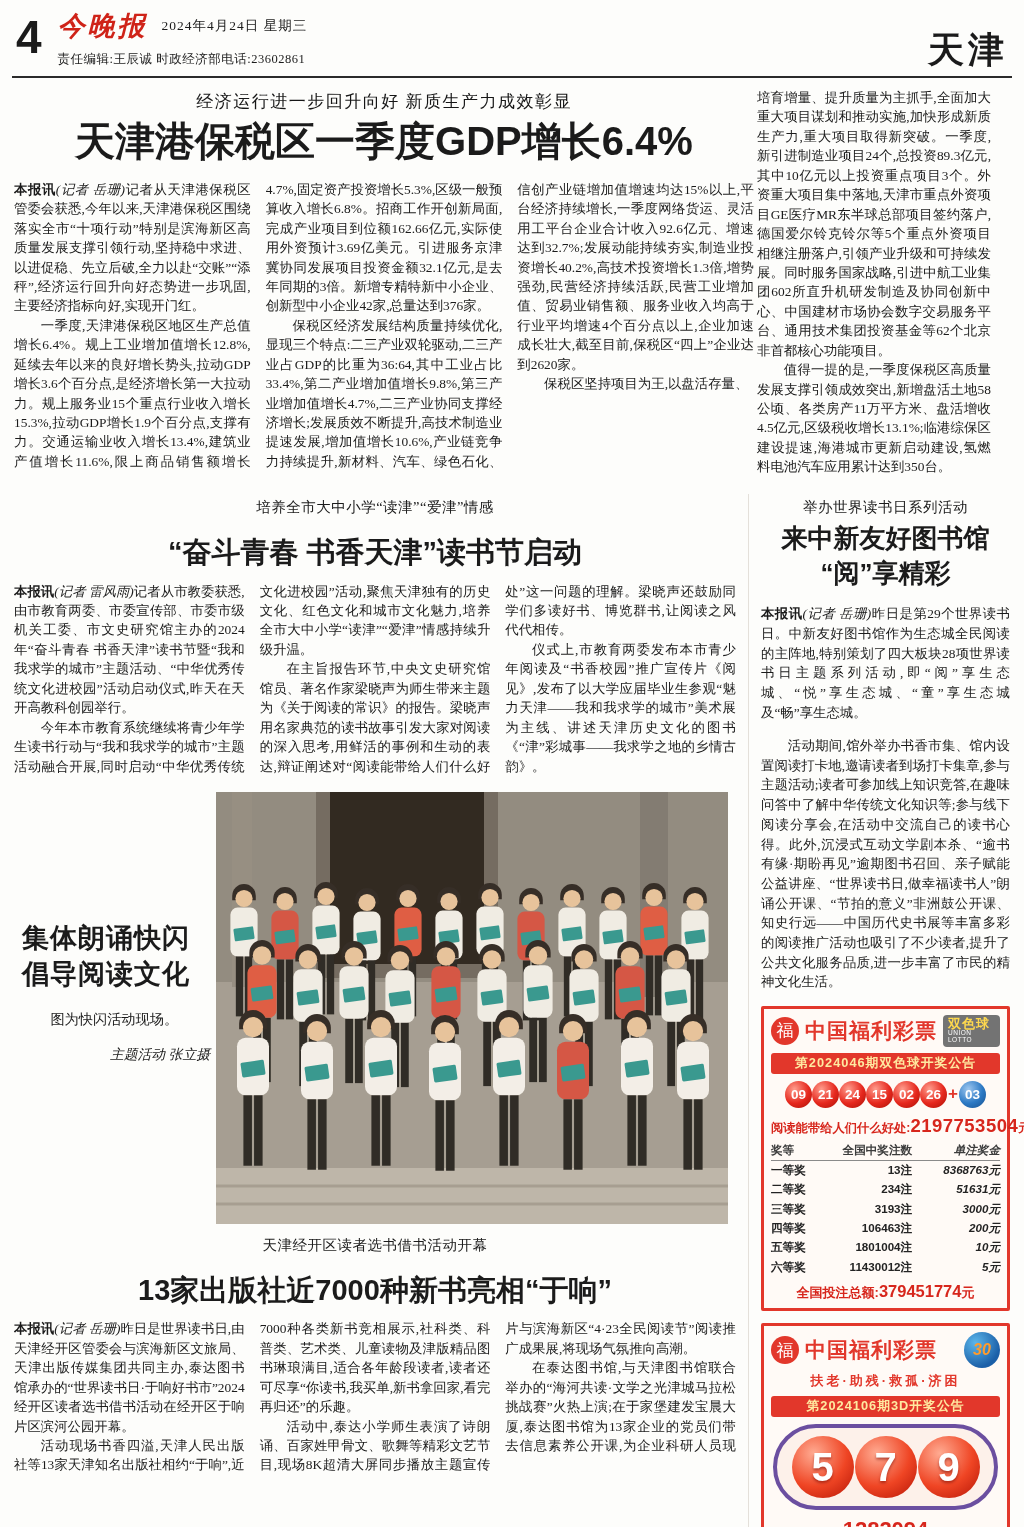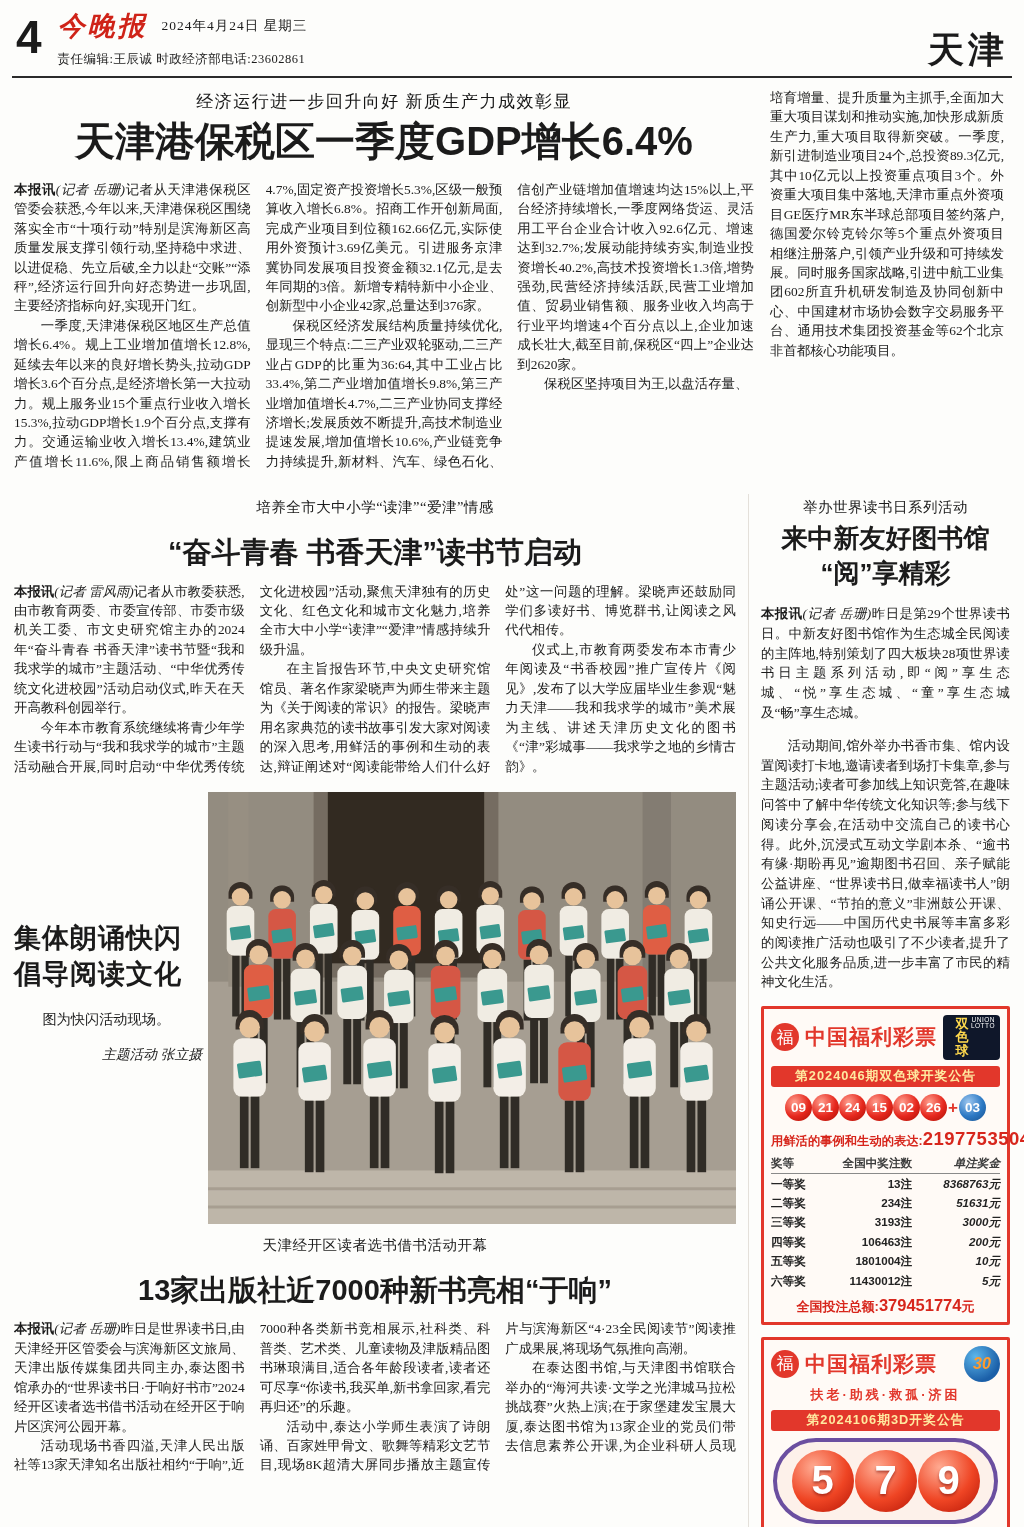--- a/index.html
+++ b/index.html
@@ -32,53 +32,53 @@
   .headline-md { font:800 26px/1.35 "Liberation Sans","DejaVu Sans",sans-serif;
                  text-align:center; margin:4px 0 10px; }
   .body { font-size:13.4px; line-height:1.45; text-align:justify; }
   .body p { margin:0; }
   .ind { text-indent:2em; }
   .cols3 { column-count:3; column-gap:15px; column-fill:auto; }
   .lead { font-weight:700; }
   .kai { font-style:italic; }
 
   
-  .article1 { display:flex; gap:16px; padding:4px 2px 10px; }
+  .article1 { display:flex; gap:3px; padding:4px 2px 10px; }
   .a1-left { width:740px; }
   .a1-body { height:298px; overflow:hidden; }
   .a1-right { width:234px; padding-top:6px; }
 
   
   .main-grid { display:flex; padding:6px 2px 0; }
   .main-left { width:728px; }
   .main-right { width:262px; margin-left:12px; padding-left:12px; border-left:1px solid #e4e0da; }
 
   .body2 { height:202px; overflow:hidden; }
   .body4 { height:160px; overflow:hidden; }
 
-  .photo-row { display:flex; gap:2px; margin:8px 0 12px; }
+  .photo-row { display:flex; gap:2px; margin:8px 8px 12px; }
   .flash-box { width:192px; padding-top:128px; }
   .fb-title { font:800 27px/1.35 "Liberation Sans","DejaVu Sans",sans-serif; letter-spacing:1px; }
   .fb-body { margin-top:18px; font-size:14.2px; line-height:1.78; font-style:italic; text-align:justify; }
   .fb-caption { font-size:14.2px; text-indent:2em; line-height:1.78; }
   .fb-credit { font-size:13.8px; text-align:right; padding-right:4px; margin-top:2px; }
   .photo { flex:1; height:432px; margin:0; background:#9a948b; }
   .photo svg { width:100%; height:100%; display:block; }
 
   .body3 { font-size:13.4px; line-height:1.47; text-align:justify; min-height:366px; }
 
   
   .ad { border:3px solid #e2372b; background:#fffaf6; margin-top:12px; padding:6px 7px;
         font-family:"Liberation Sans","DejaVu Sans",sans-serif; border-radius:2px; }
   .ad-head { display:flex; align-items:center; gap:6px; }
   .flower { width:28px; height:28px; border-radius:50%; background:#e2372b; color:#fff;
             display:flex; align-items:center; justify-content:center; font-size:17px; flex:0 0 auto; }
   .brand { color:#e2372b; font-weight:900; font-size:21px; letter-spacing:1px; white-space:nowrap; }
-  .badge-ssq { background:#0f172a; border-radius:4px; padding:2px 5px 3px; text-align:right;
-               display:flex; line-height:1.05; margin-left:auto; }
+  .badge-ssq { background:#737373; border-radius:4px; padding:2px 5px 3px; text-align:left;
+               display:flex; flex-direction:column; line-height:1.05; margin-left:auto; }
   .badge-ssq .bz { color:#ffd94d; font-weight:900; font-size:13px; letter-spacing:1px; }
   .badge-ssq .bsub { color:#fff; font-size:6.5px; letter-spacing:0.5px; }
   .banner { background:#e2372b; color:#ffe9a0; font-weight:700; font-size:12.8px; text-align:center;
             border-radius:3px; padding:2px 0; margin:6px 0 7px; letter-spacing:1px; }
   .balls { display:flex; gap:0; align-items:center; justify-content:center; }
   .ball { width:27px; height:27px; border-radius:50%; color:#fff; font-weight:900; font-size:13.5px;
           display:flex; align-items:center; justify-content:center;
           background:radial-gradient(circle at 35% 30%, #ff9d8d, #e6281e 55%, #a80f04); }
   .ball.blue { background:radial-gradient(circle at 35% 30%, #9cc6ef, #2c79c4 55%, #174f8c); }
   .plus { color:#e2372b; font-weight:900; font-size:17px; margin:0 1px; }
@@ -133,20 +133,21 @@
       <h1 class="headline-xl">天津港保税区一季度GDP增长6.4%</h1>
       <div class="body cols3 a1-body">
         <p><b class="lead">本报讯</b><span class="kai">(记者 岳珊)</span><span>记者从天津港保税区管委会获悉,今年以来,天津港保税区围绕落实全市“十项行动”特别是滨海新区高质量发展支撑引领行动,坚持稳中求进、以进促稳、先立后破,全力以赴“交账”“添秤”,经济运行回升向好态势进一步巩固,主要经济指标向好,实现开门红。</span></p>
         <p class="ind">一季度,天津港保税区地区生产总值增长6.4%。规上工业增加值增长12.8%,延续去年以来的良好增长势头,拉动GDP增长3.6个百分点,是经济增长第一大拉动力。规上服务业15个重点行业收入增长15.3%,拉动GDP增长1.9个百分点,支撑有力。交通运输业收入增长13.4%,建筑业产值增长11.6%,限上商品销售额增长4.7%,固定资产投资增长5.3%,区级一般预算收入增长6.8%。招商工作开创新局面,完成产业项目到位额162.66亿元,实际使用外资预计3.69亿美元。引进服务京津冀协同发展项目投资金额32.1亿元,是去年同期的3倍。新增专精特新中小企业、创新型中小企业42家,总量达到376家。</p>
         <p class="ind">保税区经济发展结构质量持续优化,显现三个特点:二三产业双轮驱动,二三产业占GDP的比重为36:64,其中工业占比33.4%,第二产业增加值增长9.8%,第三产业增加值增长4.7%,二三产业协同支撑经济增长;发展质效不断提升,高技术制造业提速发展,增加值增长10.6%,产业链竞争力持续提升,新材料、汽车、绿色石化、信创产业链增加值增速均达15%以上,平台经济持续增长,一季度网络货运、灵活用工平台企业合计收入92.6亿元、增速达到32.7%;发展动能持续夯实,制造业投资增长40.2%,高技术投资增长1.3倍,增势强劲,民营经济持续活跃,民营工业增加值、贸易业销售额、服务业收入均高于行业平均增速4个百分点以上,企业加速成长壮大,截至目前,保税区“四上”企业达到2620家。</p>
         <p class="ind">保税区坚持项目为王,以盘活存量、</p>
       </div>
     </div>
     <div class="a1-right body">
       <p>培育增量、提升质量为主抓手,全面加大重大项目谋划和推动实施,加快形成新质生产力,重大项目取得新突破。一季度,新引进制造业项目24个,总投资89.3亿元,其中10亿元以上投资重点项目3个。外资重大项目集中落地,天津市重点外资项目GE医疗MR东半球总部项目签约落户,德国爱尔铃克铃尔等5个重点外资项目相继注册落户,引领产业升级和可持续发展。同时服务国家战略,引进中航工业集团602所直升机研发制造及协同创新中心、中国建材市场协会数字交易服务平台、通用技术集团投资基金等62个北京非首都核心功能项目。</p>
+      <p class="ind">值得一提的是,一季度保税区高质量发展支撑引领成效突出,新增盘活土地58公顷、各类房产11万平方米、盘活增收4.5亿元,区级税收增长13.1%;临港综保区建设提速,海港城市更新启动建设,氢燃料电池汽车应用累计达到350台。</p>
     </div>
   </section>
 
   <div class="main-grid">
     <div class="main-left">
 
       <section>
         <div class="kicker-sm">培养全市大中小学“读津”“爱津”情感</div>
         <h2 class="headline-lg">“奋斗青春 书香天津”读书节启动</h2>
         <div class="body cols3 body2">
@@ -264,21 +265,21 @@
         <div class="balls">
           <span class="ball">09</span>
           <span class="ball">21</span>
           <span class="ball">24</span>
           <span class="ball">15</span>
           <span class="ball">02</span>
           <span class="ball">26</span>
           <span class="plus">+</span>
           <span class="ball blue">03</span>
         </div>
-        <div class="jackpot"><span>用鲜活的事例和生动的表达:</span><span class="amt">2197753504</span><span>元</span></div>
+        <div class="jackpot"><span>阅读能带给人们什么好处:</span><span class="amt">2197753504</span><span>元</span></div>
         <table class="ltable">
           <tbody>
               <tr>
             <th class="c1">奖等</th>
             <th class="c2">全国中奖注数</th>
             <th class="c3">单注奖金</th>
           </tr>
           <tr>
                 <td class="c1">一等奖</td>
                 <td class="c2">13注</td>

